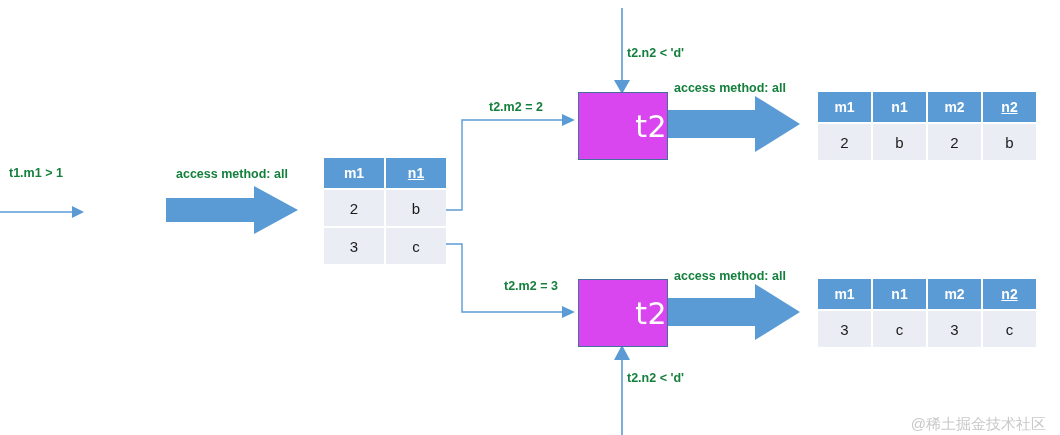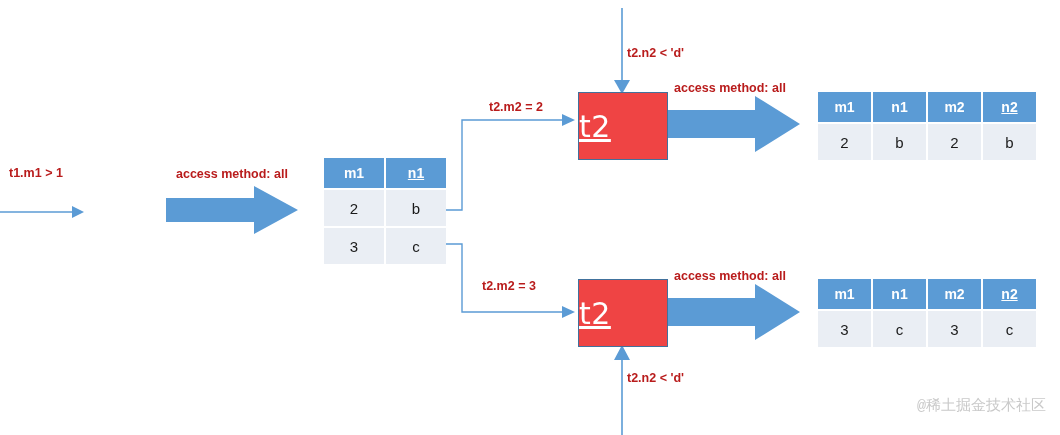--- a/index.html
+++ b/index.html
@@ -25,45 +25,44 @@
   .tbl .dcell{
     background:#eaeef4;color:#1a1a1a;font-size:15px;
     display:flex;align-items:center;justify-content:center;
     border-right:2px solid #ffffff;border-top:2px solid #ffffff;
   }
   .tbl .dcell:last-child{border-right:none;}
 
   
   .node-box{
     position:absolute;
-    background:#ef4444;
+    background:#d946ef;
     border:1.5px solid #41719c;
     color:#ffffff;
-    display:flex;align-items:center;justify-content:flex-start;
+    display:flex;align-items:center;justify-content:flex-end;
     font-size:30px;
     font-family:"DejaVu Sans", sans-serif;
     letter-spacing:0.5px;
-    text-decoration:underline;
   }
 
   
   .lbl{
     position:absolute;
     font-size:12.5px;
     font-weight:bold;
-    color:#b91c1c;
+    color:#15803d;
     white-space:nowrap;
   }
 
   .watermark{
     position:absolute;
-    right:14px;bottom:20px;
+    right:14px;bottom:1px;
     color:#c9c9c9;
     font-size:15px;
-    font-family:Liberation Mono, monospace;
+    font-family:Liberation Sans, sans-serif;
     white-space:nowrap;
   }
 </style>
 </head>
 <body>
 
 <div id="stage">
 
   <svg id="svg-layer" viewBox="0 0 1060 435" xmlns="http://www.w3.org/2000/svg">
 
@@ -113,21 +112,21 @@
   <div class="node-box" style="left:578px;top:279px;width:88px;height:66px;">
     <span>t2</span>
   </div>
 
   <div class="lbl" style="left:9px;top:166px;">t1.m1 &gt; 1</div>
 
   <div class="lbl" style="left:176px;top:167px;">access method: all</div>
 
   <div class="lbl" style="left:489px;top:100px;">t2.m2 = 2</div>
 
-  <div class="lbl" style="left:482px;top:279px;">t2.m2 = 3</div>
+  <div class="lbl" style="left:504px;top:279px;">t2.m2 = 3</div>
 
   <div class="lbl" style="left:627px;top:46px;">t2.n2 &lt; 'd'</div>
 
   <div class="lbl" style="left:627px;top:371px;">t2.n2 &lt; 'd'</div>
 
   <div class="lbl" style="left:674px;top:81px;">access method: all</div>
 
   <div class="lbl" style="left:674px;top:269px;">access method: all</div>
 
   <div class="tbl" style="left:318px;top:158px;width:122px;">

